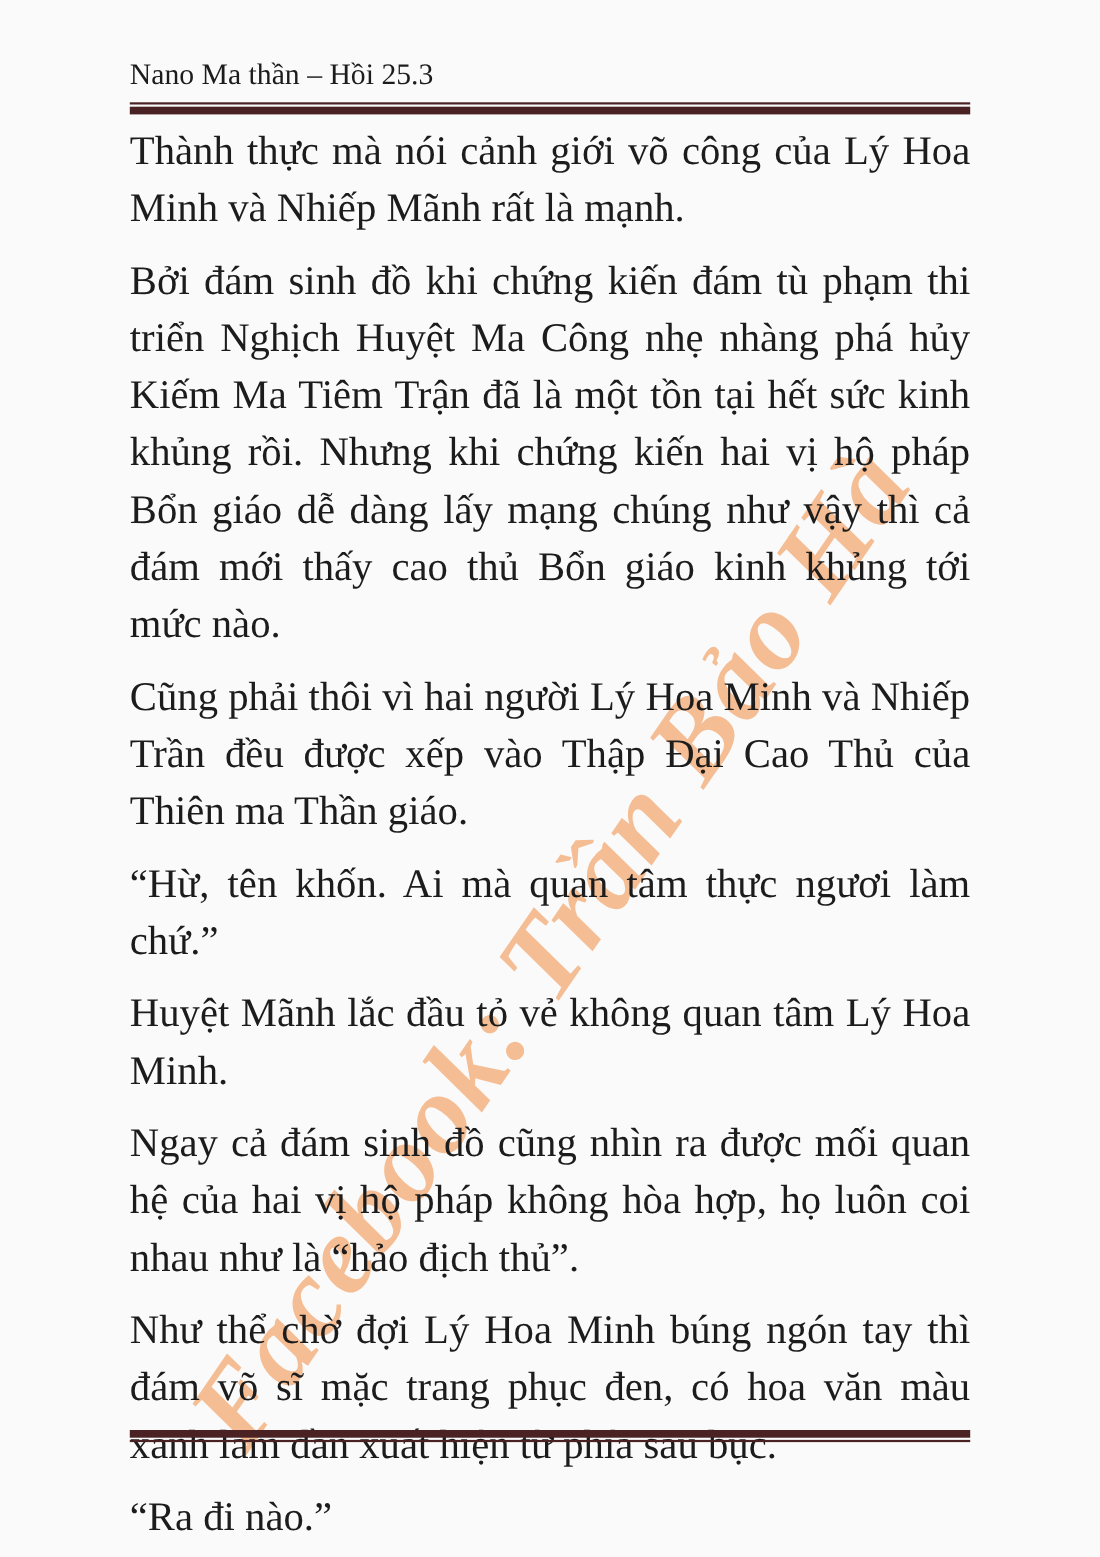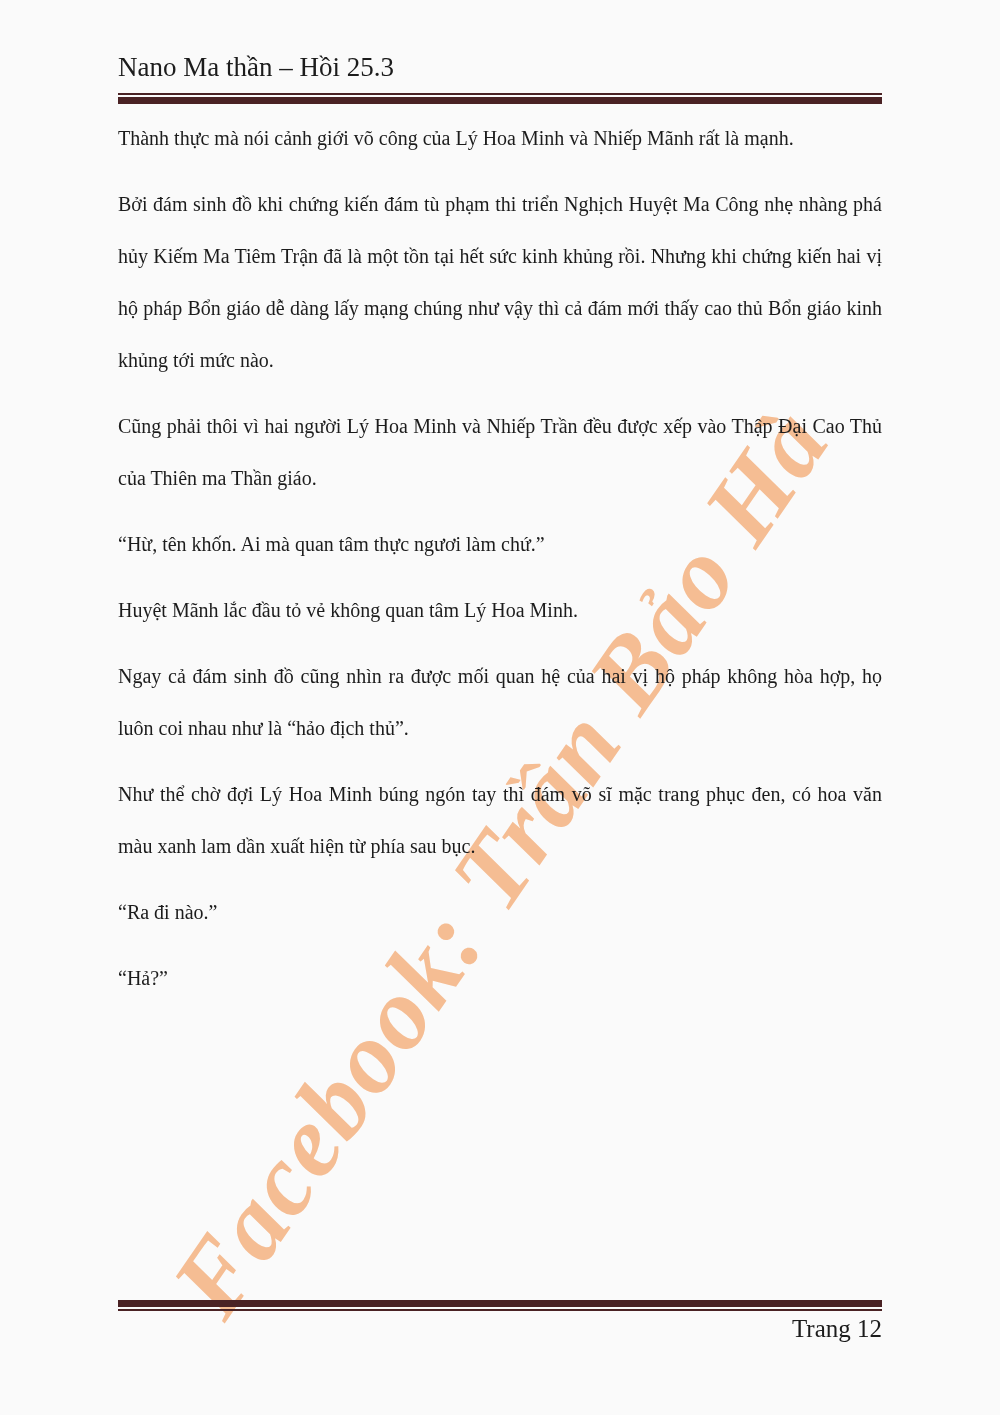--- a/index.html
+++ b/index.html
@@ -56,21 +56,21 @@
   
   .content {
     position: absolute;
     top: 112px;
     left: 118px;
     width: 764px;
     z-index: 2;
   }
   .content p.para {
     margin: 0 0 14px 0;
-    font-size: 20px;
+    font-size: 37px;
     line-height: 52px;
     text-align: justify;
     text-justify: inter-word;
   }
   
   .watermark {
     position: absolute;
     left: 50%;
     top: 862px;
     transform: translate(-50%, -50%) rotate(-55.5deg);
@@ -143,17 +143,14 @@
       <p class="para">“Ra đi nào.”</p>
       <p class="para">“Hả?”</p>
     </div>
 
   <div class="footer-rule">
     <div class="thick" style="background: rgb(74, 34, 36);"></div>
     <div class="gap"></div>
     <div class="thin" style="background: rgb(74, 34, 36);"></div>
   </div>
 
-  <div class="footer">
-    <span>Trang 12</span>
-  </div>
 
 </div>
 
 </body></html>

